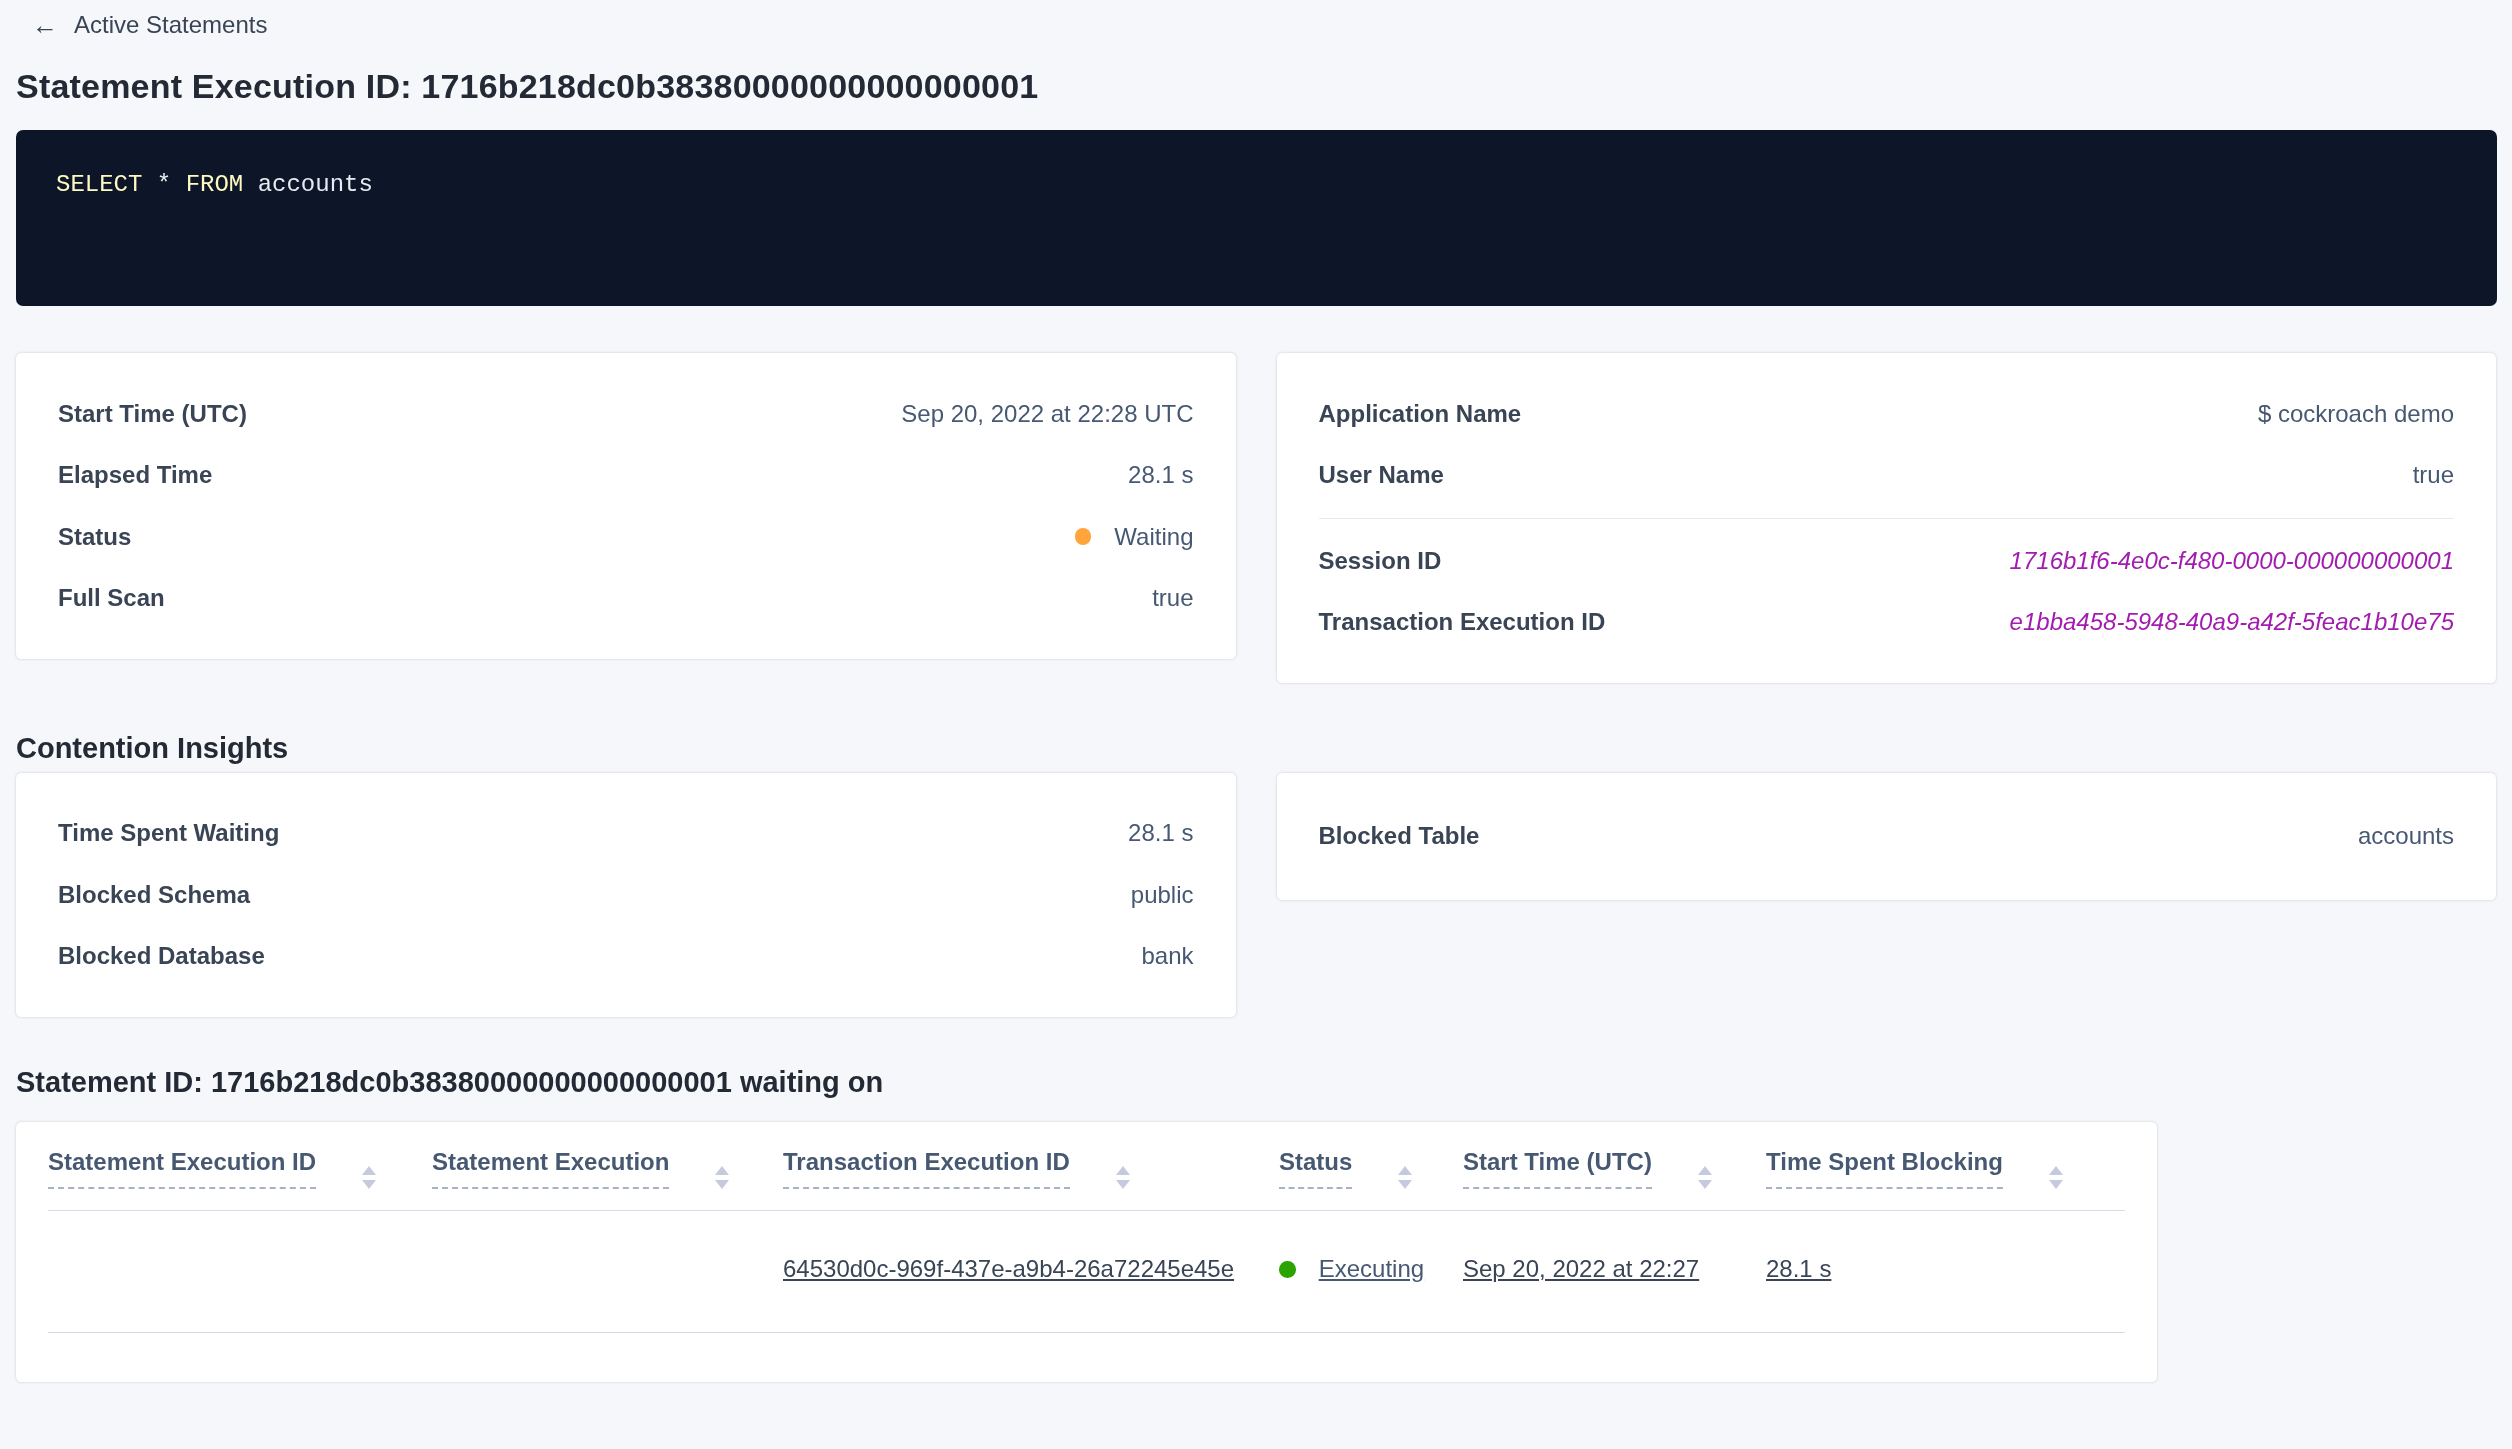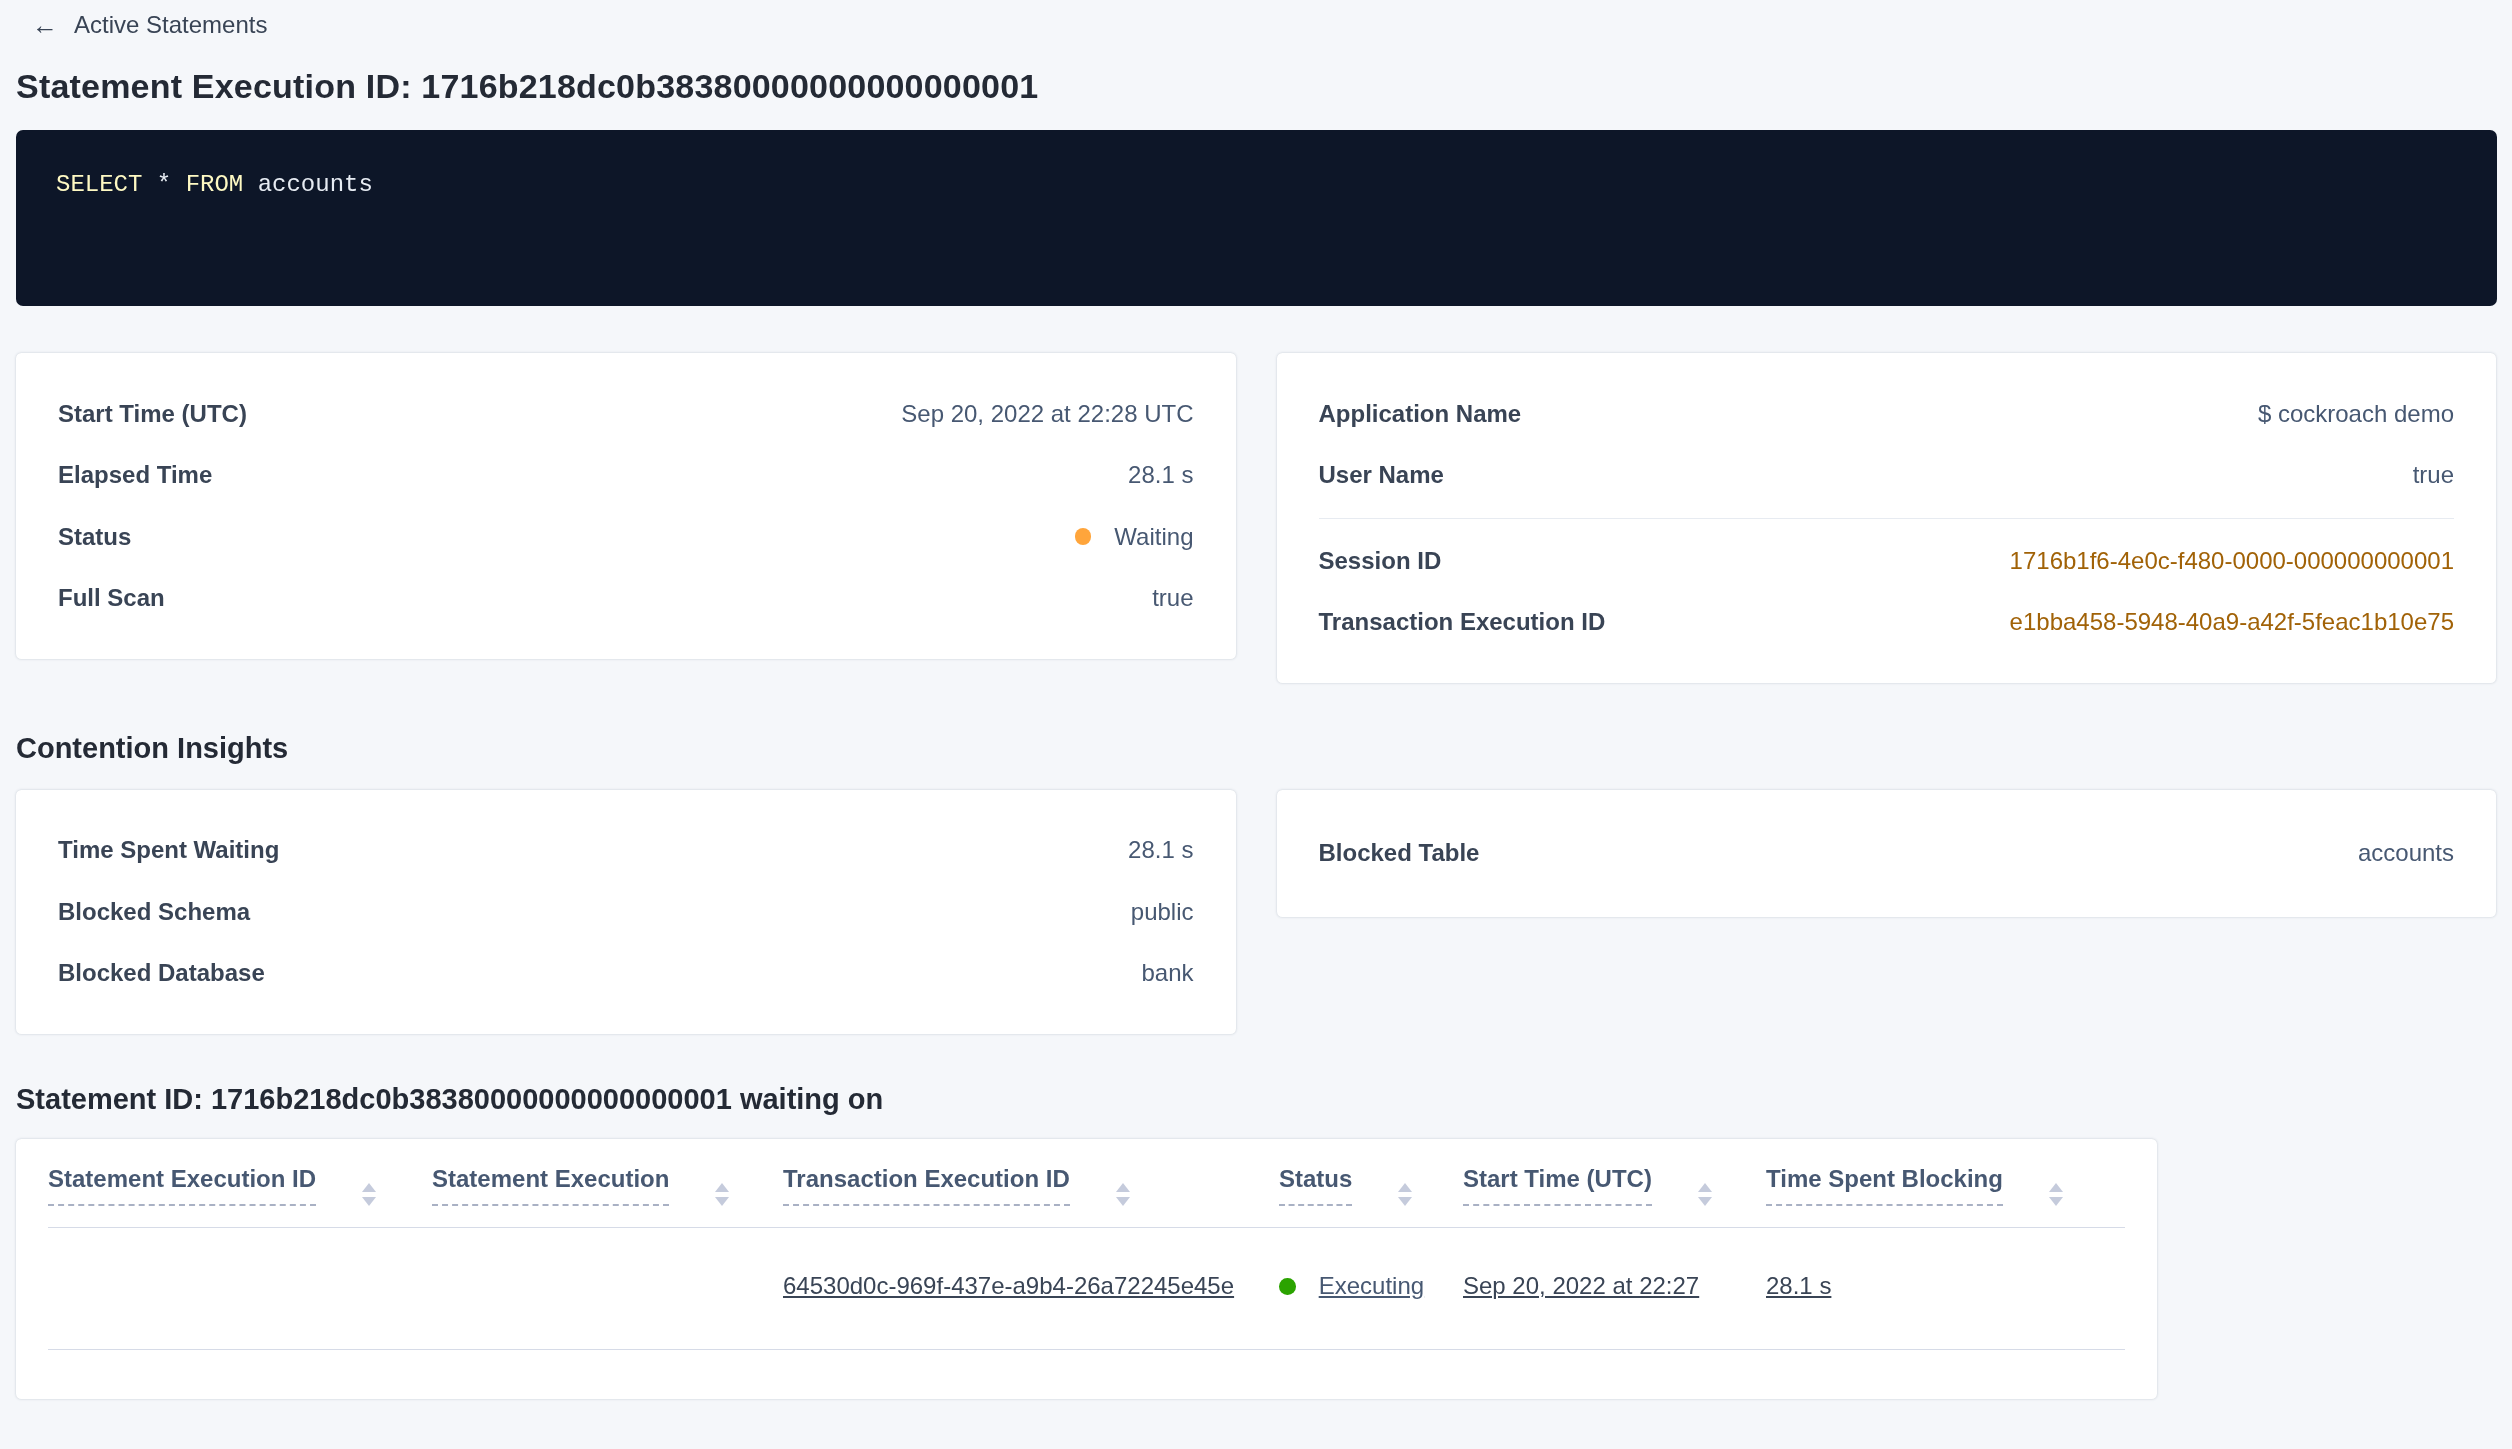--- a/index.html
+++ b/index.html
@@ -42,21 +42,21 @@
     background: #ffffff; border-radius: 5.3px;
     box-shadow: 0 0 2.6px rgba(67,90,111,0.28);
     padding: 30px 42px; flex: 1;
   }
   .kv-row {
     display: flex; justify-content: space-between; align-items: center;
     padding: 16.7px 0; font-size: 24px;
   }
   .kv-label { font-weight: bold; color: #394455; }
   .kv-value { color: #475872; text-align: right; }
-  .kv-link { color: #a16207; text-decoration: none; cursor: pointer; }
+  .kv-link { color: #a21caf; text-decoration: none; cursor: pointer; font-style: italic; }
   .card-divider { border-top: 1.8px solid #e7ebf1; margin: 11.4px 0; }
 
   .status-chip { display: flex; align-items: center; gap: 23px; color: #475872; }
   .dot { width: 16.7px; height: 16.7px; border-radius: 50%; display: inline-block; }
   .dot-waiting { background: #ffa53b; }
   .dot-executing { background: #2ba300; }
 
   
   .section-heading {
     margin-top: 49px; font-size: 29px; font-weight: bold; color: #242a35;
@@ -136,21 +136,21 @@
       <div class="kv-row">
         <span class="kv-label">Transaction Execution ID</span>
         <a class="kv-value kv-link">e1bba458-5948-40a9-a42f-5feac1b10e75</a>
       </div>
     </div>
 
   </div>
 
   <h2 class="section-heading">Contention Insights</h2>
 
-  <div class="cards-row" style="margin-top: 25px;">
+  <div class="cards-row" style="margin-top: 8px;">
 
     <div class="card">
       <div class="kv-row">
         <span class="kv-label">Time Spent Waiting</span>
         <span class="kv-value">28.1 s</span>
       </div>
       <div class="kv-row">
         <span class="kv-label">Blocked Schema</span>
         <span class="kv-value">public</span>
       </div>

